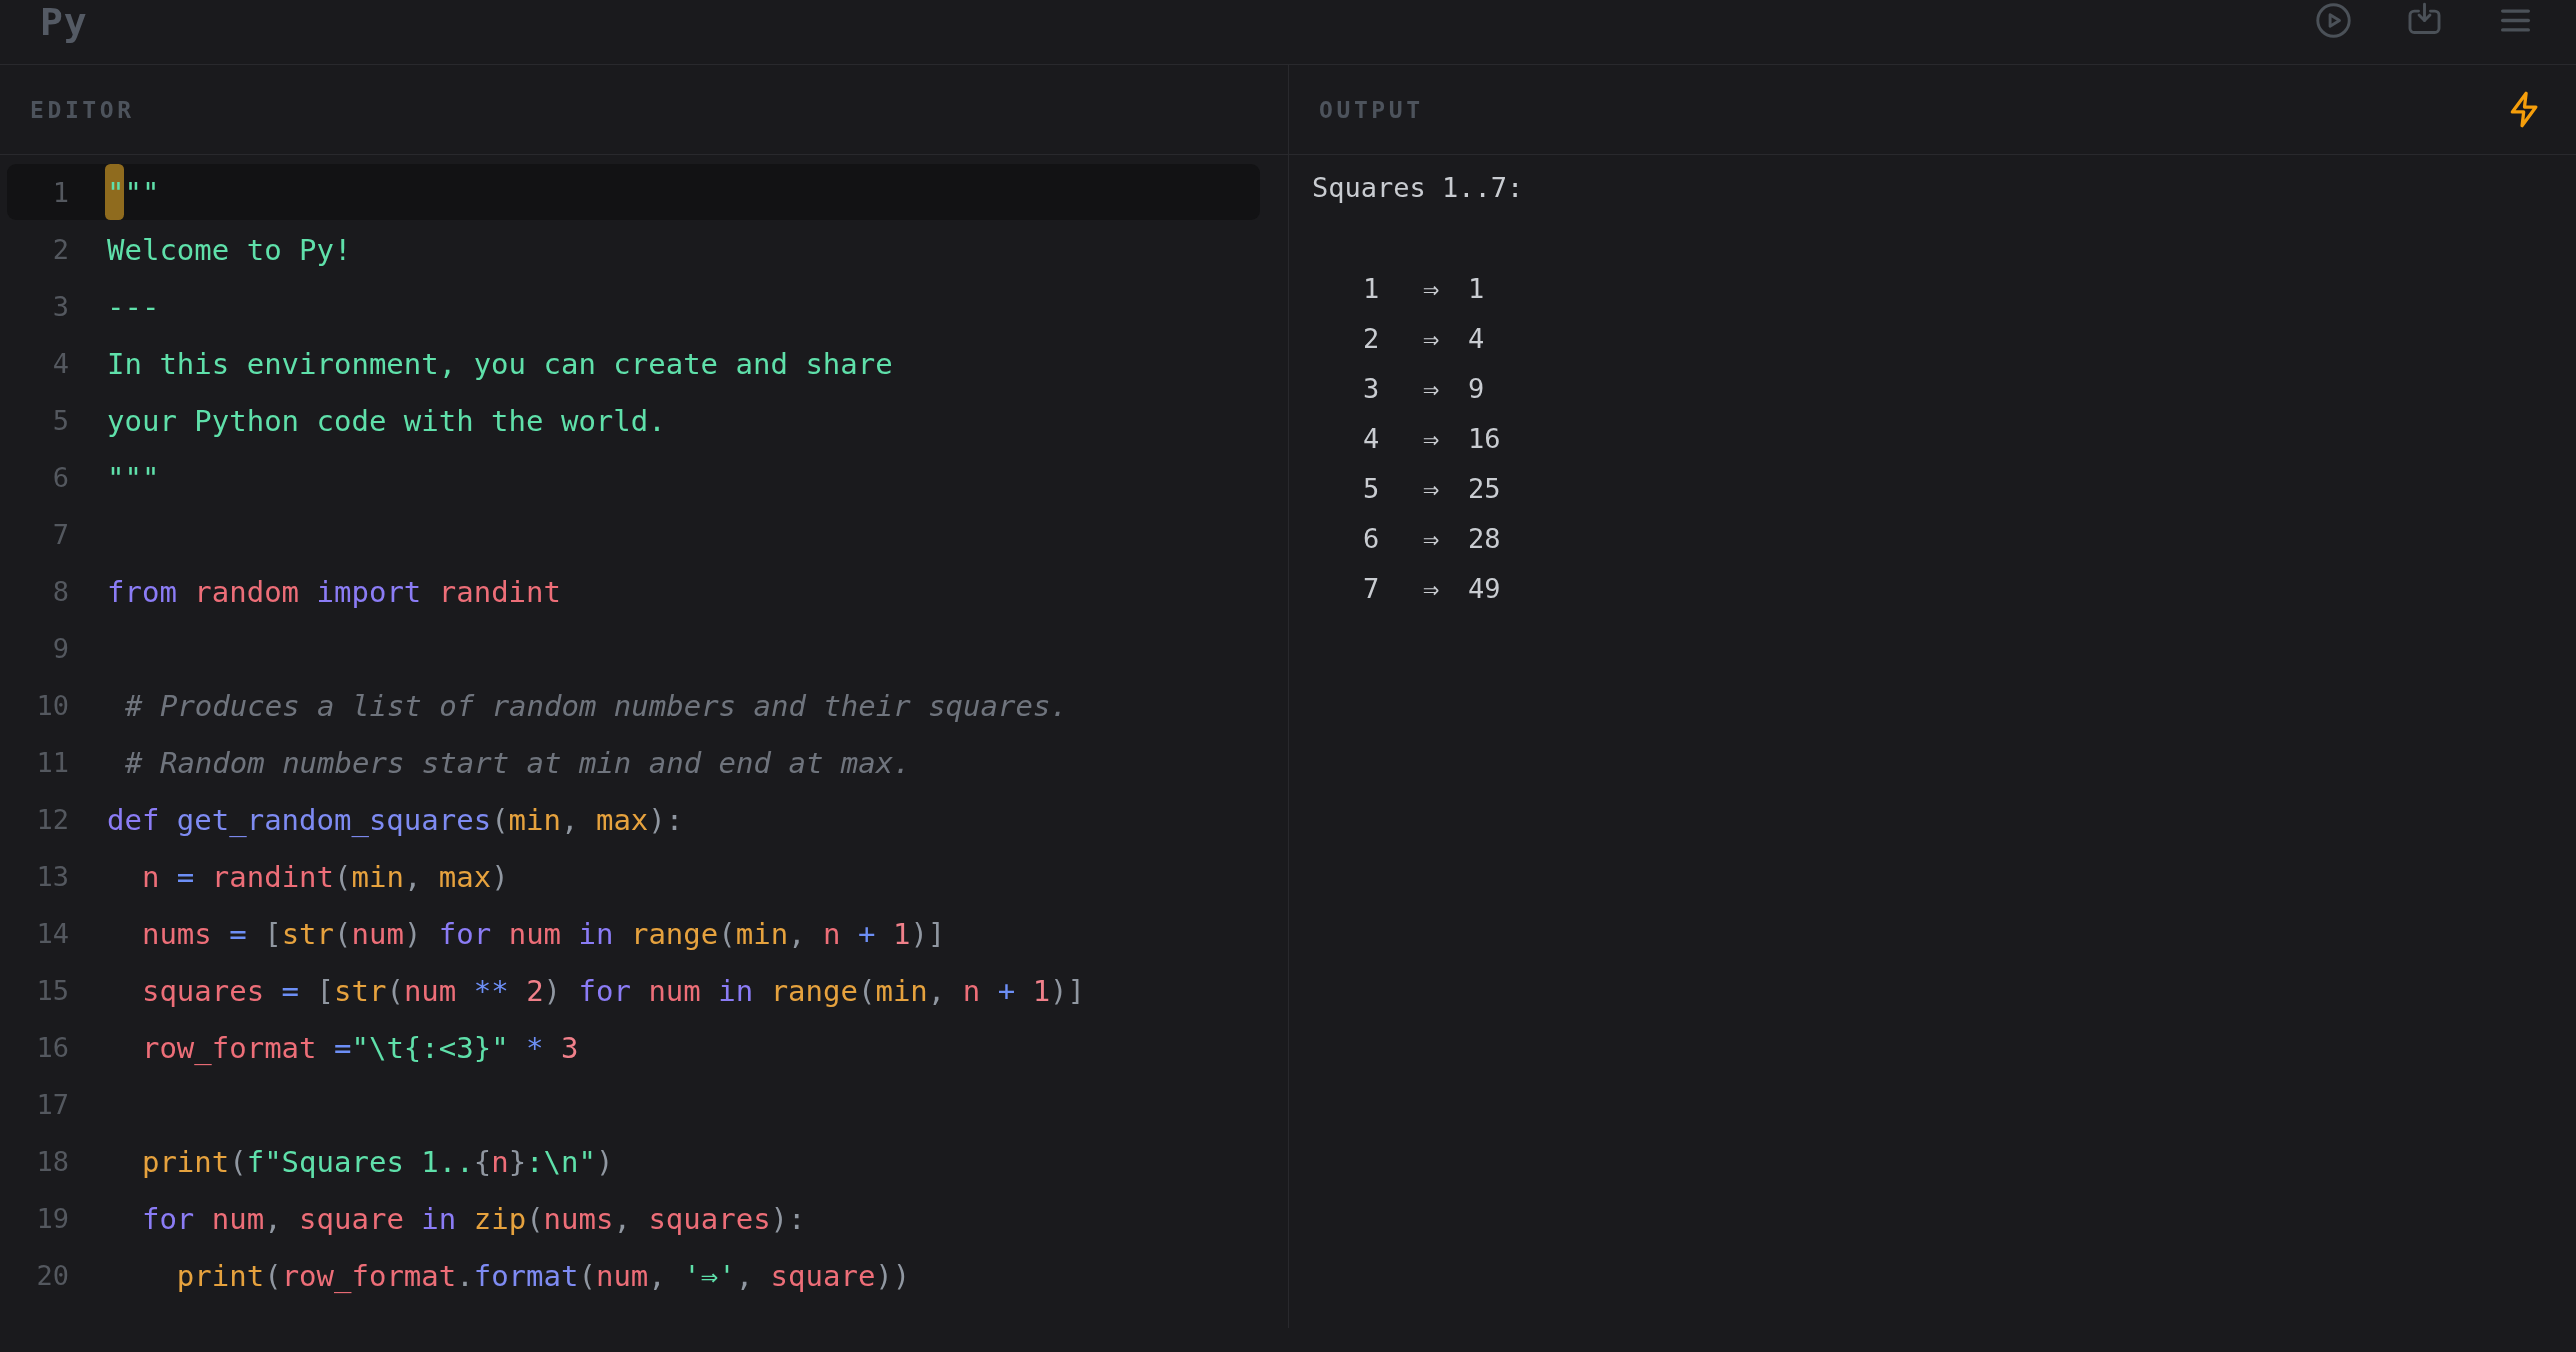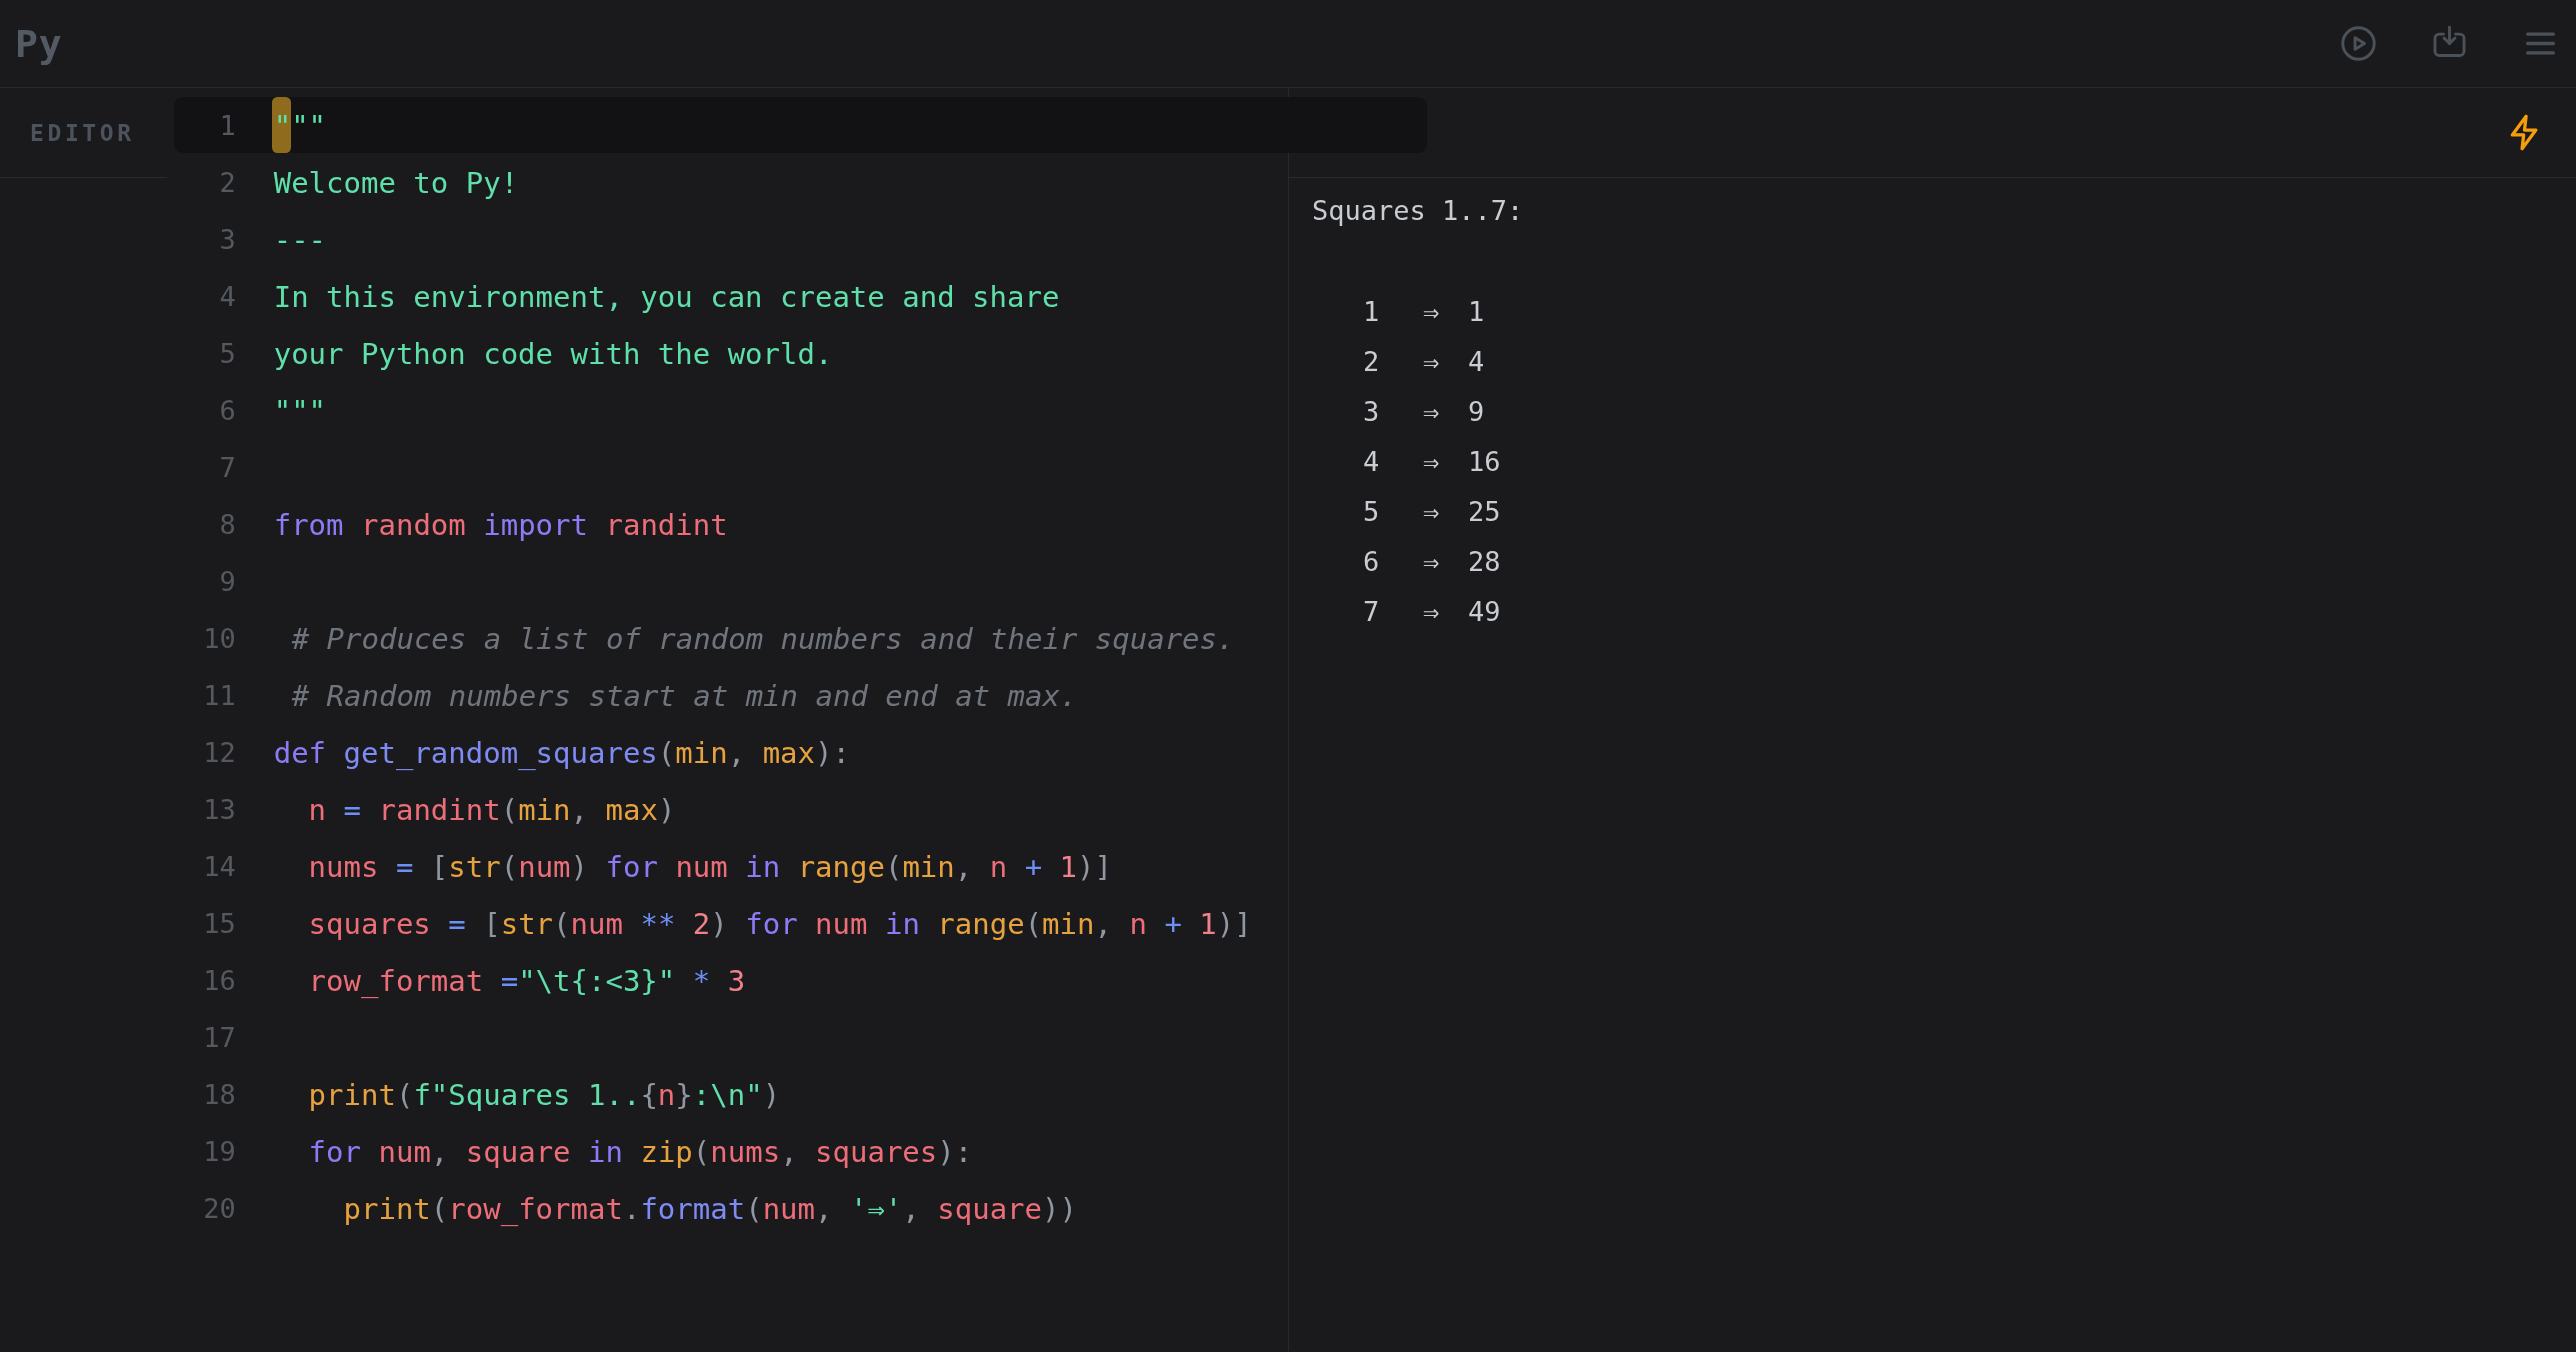--- a/index.html
+++ b/index.html
@@ -1,31 +1,31 @@
 <!DOCTYPE html>
 <html style="--bg: #1a1a1d; --border: #29292d; --activeLine: #121214; --cursor: #8f6b1e; --gutter: #54585f; --uiLabel: #4d535c; --icon: #4b5158; --bolt: #f59e0b; --outputText: #c9ccd1;font-size:14.3px"><head>
 <meta charset="utf-8">
 <style>
   html,body{margin:0;padding:0;background:#1a1a1d;overflow:hidden;}
   body{width:2576px;height:1352px;position:relative;font-family:"DejaVu Sans Mono",monospace;
        -webkit-font-smoothing:antialiased;}
 
   
-  .topbar{height:88px;display:flex;align-items:center;justify-content:space-between;
-          padding:0 15px;border-bottom:1.8px solid var(--border);box-sizing:border-box;}
+  .topbar{height:65px;display:flex;align-items:flex-start;justify-content:space-between;
+          padding:0 40px;border-bottom:1.8px solid var(--border);box-sizing:border-box;}
   .logo{font-size:38px;font-weight:bold;color:#545a64;letter-spacing:0.9px;cursor:pointer;}
   .topbar-icons{display:flex;align-items:center;gap:50px;}
   .icon-btn{background:none;border:none;padding:0;margin:0;color:var(--icon);cursor:pointer;
             display:flex;align-items:center;justify-content:center;width:41px;height:41px;}
   .icon-btn svg{width:41px;height:41px;}
 
   
   .main{display:flex;height:1263px;}
   .editor-panel{width:1289px;flex:0 0 1289px;border-right:1.8px solid var(--border);
-                box-sizing:border-box;display:flex;flex-direction:row;}
+                box-sizing:border-box;display:flex;flex-direction:column;}
   .output-panel{flex:1;display:flex;flex-direction:column;}
   .panel-header{height:90px;flex:0 0 90px;display:flex;align-items:center;
                 justify-content:space-between;border-bottom:1.8px solid var(--border);
                 padding:0 32px 0 30px;box-sizing:border-box;}
   .panel-label{font-size:23px;font-weight:bold;letter-spacing:3.6px;color:var(--uiLabel);}
   .bolt-btn{background:none;border:none;padding:0;cursor:pointer;color:var(--bolt);
             display:flex;align-items:center;}
   .bolt-btn svg{width:39px;height:39px;}
 
   

